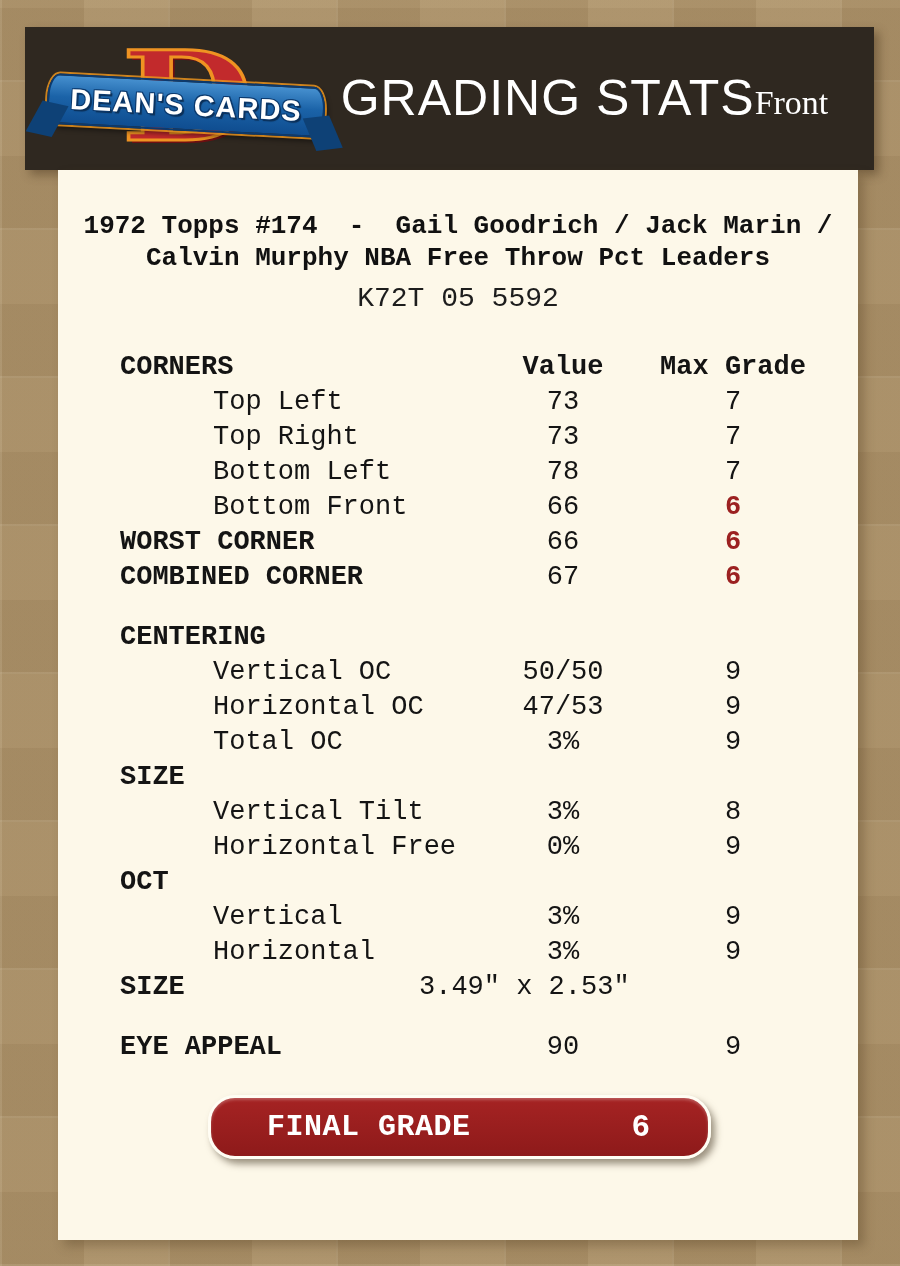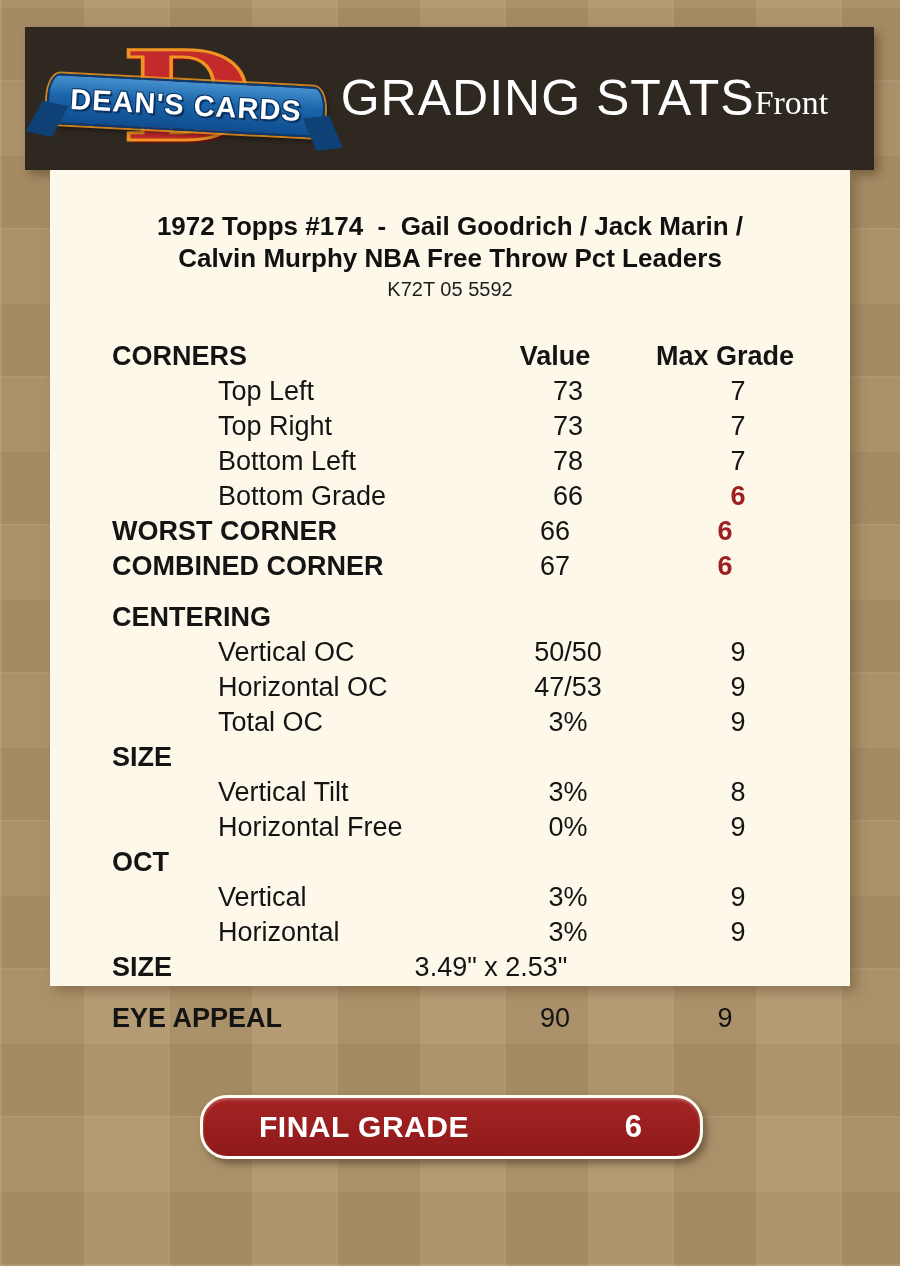--- a/index.html
+++ b/index.html
@@ -53,40 +53,40 @@
   }
   .ribbon::before{left:-15px;bottom:-13px;transform:skew(-18deg) rotate(9deg);}
   .ribbon::after{right:-15px;bottom:-13px;transform:skew(18deg) rotate(-9deg);}
   .ribbon-text{
     font-size:29px;font-weight:bold;color:#ffffff;letter-spacing:1px;white-space:nowrap;
     text-shadow:-1px -1px 0 #0c3a6e,1px -1px 0 #0c3a6e,-1px 1px 0 #0c3a6e,2px 2px 1px #0b2f57;
   }
 
   
   .card{
-    position:absolute;left:50px;top:170px;width:800px;height:816px;
-    background:#fdf8e9;box-shadow:6px 6px 10px rgba(80,60,32,0.35);
+    position:absolute;left:58px;top:170px;width:800px;height:1070px;
+    background:#fdf8e9;box-shadow:6px 6px 10px rgba(80,60,32,0.35);font-family:Liberation Mono, monospace;
   }
   .card-title{
     margin-top:40px;text-align:center;font-weight:bold;font-size:26px;line-height:32px;
     color:#111;white-space:pre;
   }
   .card-title.second{margin-top:0;}
-  .serial{margin-top:0;text-align:center;font-size:20px;color:#1d1d1d;line-height:30px;}
+  .serial{margin-top:10px;text-align:center;font-size:28px;color:#1d1d1d;line-height:30px;}
 
   .gtable{margin-top:35px;}
   .trow{display:flex;align-items:center;height:35px;font-size:27px;color:#141414;}
   .lbl{flex:0 0 425px;box-sizing:border-box;padding-left:62px;white-space:nowrap;}
-  .indent .lbl{padding-left:155px;margin-left:13px;}
+  .indent .lbl{padding-left:155px;}
   .val{flex:0 0 160px;display:flex;justify-content:center;}
   .grd{flex:0 0 180px;display:flex;justify-content:center;}
   .sec .lbl{font-weight:bold;}
   .hdr .val,.hdr .grd{font-weight:bold;}
   .red .grd{color:#9c2121;font-weight:bold;}
-  .gap{margin-top:16px;}
+  .gap{margin-top:25px;}
   .wideval .val{transform:translateX(-64px);white-space:nowrap;}
 
   
   .final{
     position:absolute;left:150px;top:925px;width:497px;height:58px;
     background:linear-gradient(180deg,#a52323 0%,#8e1a1a 100%);
     border:3px solid #fffdf4;border-radius:27px;
     box-shadow:4px 5px 7px rgba(60,45,25,0.5), inset 0 2px 3px rgba(255,255,255,0.25);
     display:flex;align-items:center;color:#ffffff;font-weight:bold;
   }
@@ -136,21 +136,21 @@
       <span class="grd">7</span>
     </div>
 
     <div class="trow indent">
       <span class="lbl">Bottom Left</span>
       <span class="val">78</span>
       <span class="grd">7</span>
     </div>
 
     <div class="trow indent red">
-      <span class="lbl">Bottom Grade</span>
+      <span class="lbl">Bottom Front</span>
       <span class="val">66</span>
       <span class="grd">6</span>
     </div>
 
     <div class="trow sec red">
       <span class="lbl">WORST CORNER</span>
       <span class="val">66</span>
       <span class="grd">6</span>
     </div>
 

